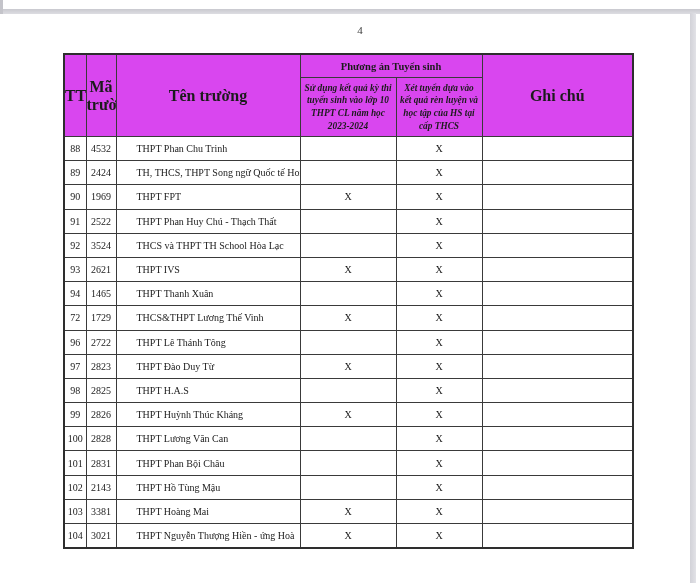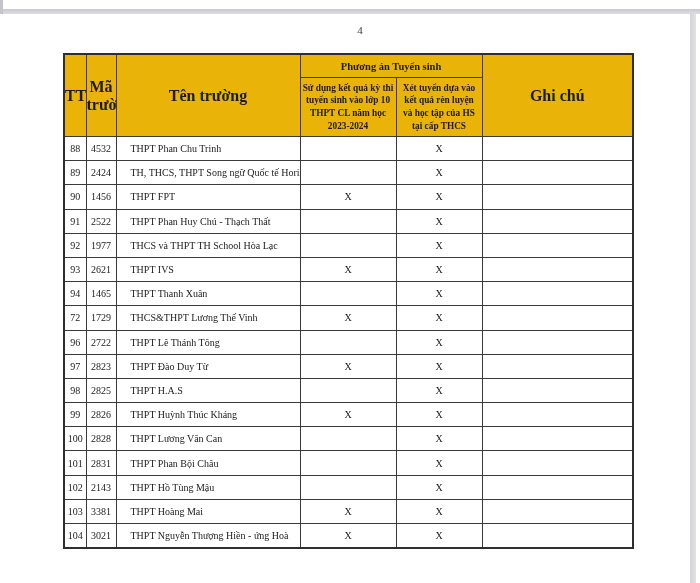--- a/index.html
+++ b/index.html
@@ -34,36 +34,36 @@
     border-collapse: collapse;
     table-layout: fixed;
     border: 2px solid #2e2e2e;
   }
   .school-table th, .school-table td {
     border: 1px solid #3a3a3a;
     padding: 0;
     overflow: hidden;
   }
   .school-table thead th {
-    background: #eab308;
+    background: #d946ef;
     font-weight: bold;
     text-align: center;
     vertical-align: middle;
   }
   th.h-main { font-size: 16px; }
   th.h-span { font-size: 10.5px; height: 22px; }
-  th.h-sub  { font-size: 9.3px; font-weight: bold; height: 56px; line-height: 1.35; padding: 1px 2px; }
+  th.h-sub  { font-size: 9.3px; font-weight: bold; height: 56px; line-height: 1.35; padding: 1px 2px; font-style: italic; }
   .school-table tbody td {
     height: 23.2px;
     font-size: 10px;
     vertical-align: middle;
     background: #ffffff;
   }
   td.c-tt, td.c-code, td.c-mark { text-align: center; }
-  td.c-name { text-align: left; padding-left: 14px; white-space: nowrap; font-size: 9.6px; }
+  td.c-name { text-align: left; padding-left: 20px; white-space: nowrap; font-size: 9.6px; }
   td.c-mark { font-size: 10.5px; }
 </style>
 </head>
 <body>
 
 <div class="gap-top"></div>
 <div class="gap-right"></div>
 <div class="gap-corner"></div>
 
 <div class="page-number">4</div>
@@ -102,37 +102,37 @@
       <tr>
         <td class="c-tt">89</td>
         <td class="c-code">2424</td>
         <td class="c-name">TH, THCS, THPT Song ngữ Quốc tế Horizon</td>
         <td class="c-mark"></td>
         <td class="c-mark">X</td>
         <td class="c-note"></td>
       </tr>
       <tr>
         <td class="c-tt">90</td>
-        <td class="c-code">1456</td>
+        <td class="c-code">1969</td>
         <td class="c-name">THPT FPT</td>
         <td class="c-mark">X</td>
         <td class="c-mark">X</td>
         <td class="c-note"></td>
       </tr>
       <tr>
         <td class="c-tt">91</td>
         <td class="c-code">2522</td>
         <td class="c-name">THPT Phan Huy Chú - Thạch Thất</td>
         <td class="c-mark"></td>
         <td class="c-mark">X</td>
         <td class="c-note"></td>
       </tr>
       <tr>
         <td class="c-tt">92</td>
-        <td class="c-code">1977</td>
+        <td class="c-code">3524</td>
         <td class="c-name">THCS và THPT TH School Hòa Lạc</td>
         <td class="c-mark"></td>
         <td class="c-mark">X</td>
         <td class="c-note"></td>
       </tr>
       <tr>
         <td class="c-tt">93</td>
         <td class="c-code">2621</td>
         <td class="c-name">THPT IVS</td>
         <td class="c-mark">X</td>

